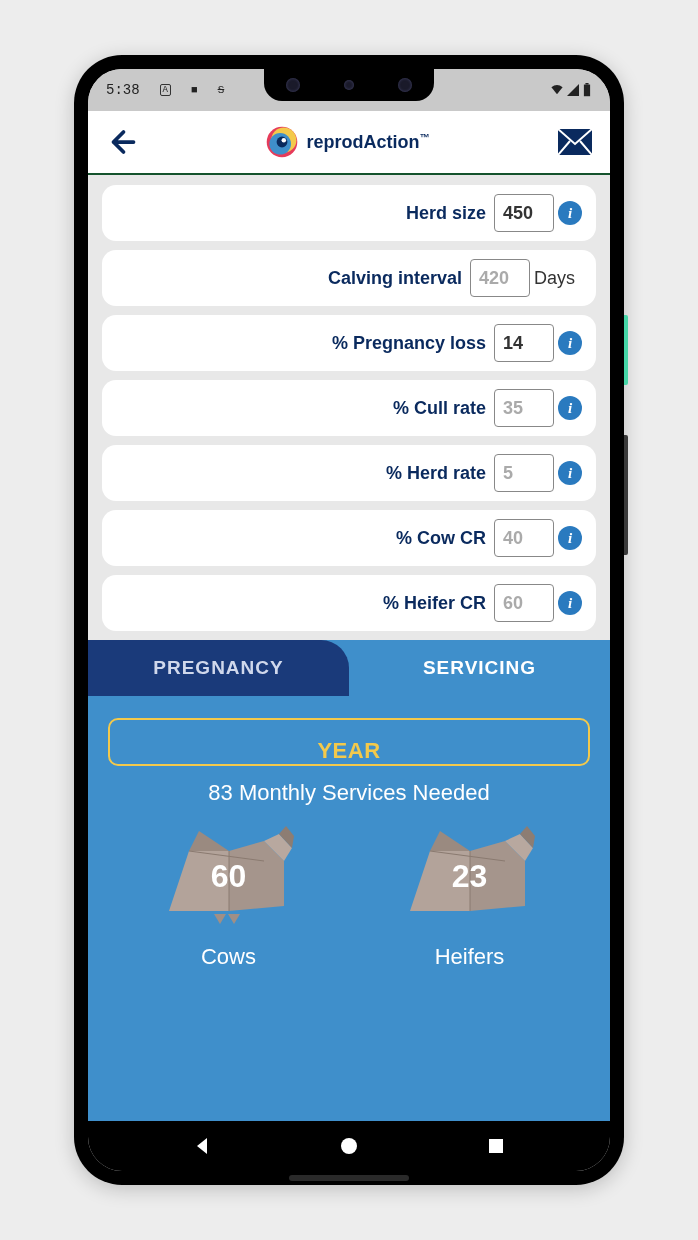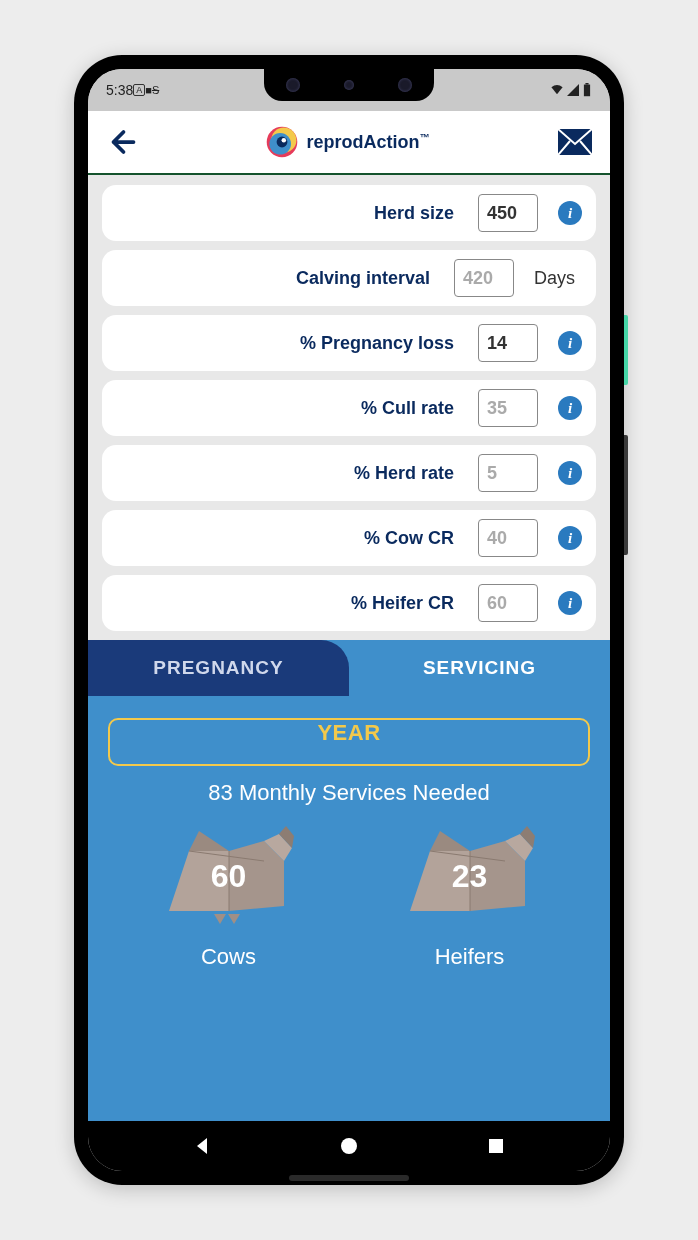--- a/index.html
+++ b/index.html
@@ -52,21 +52,21 @@
   .status-bar {
     height: 42px;
     background: #c9c9c9;
     display: flex;
     align-items: center;
     justify-content: space-between;
     padding: 0 18px;
     font-size: 14px;
     color: #222;
   }
-  .status-left { display: flex; align-items: center; gap: 0; }
+  .status-left { display: flex; align-items: center; gap: 20px; font-family: Liberation Mono, monospace; }
   .status-left span.mini-icon { font-size: 11px; }
   .status-right { display: flex; align-items: center; gap: 2px; }
   .status-icon { width: 14px; height: 12px; display: inline-block; }
 
   .app-header {
     background: #fff;
     height: 64px;
     display: flex;
     align-items: center;
     justify-content: space-between;
@@ -98,21 +98,21 @@
     flex: 0 0 auto;
   }
   .form-row {
     background: #fff;
     border-radius: 14px;
     height: 56px;
     margin-bottom: 9px;
     display: flex;
     align-items: center;
     padding: 0 14px 0 0;
-    gap: 20px;
+    gap: 4px;
   }
   .form-label {
     flex: 1;
     text-align: right;
     font-weight: 800;
     font-size: 18px;
     color: #0a2a5e;
     padding-right: 4px;
   }
   .form-input {
@@ -192,21 +192,21 @@
   .period-row {
     display: flex;
     gap: 16px;
     padding: 22px 20px 14px 20px;
   }
   .period-btn {
     flex: 1;
     height: 48px;
     border-radius: 10px;
     display: flex;
-    align-items: flex-start;
+    align-items: flex-end;
     justify-content: center;
     font-size: 22px;
     font-weight: 800;
     cursor: pointer;
     letter-spacing: 0.5px;
   }
   .period-btn.outline {
     border: 2px solid #f3c94b;
     color: #f3c94b;
     background: transparent;

